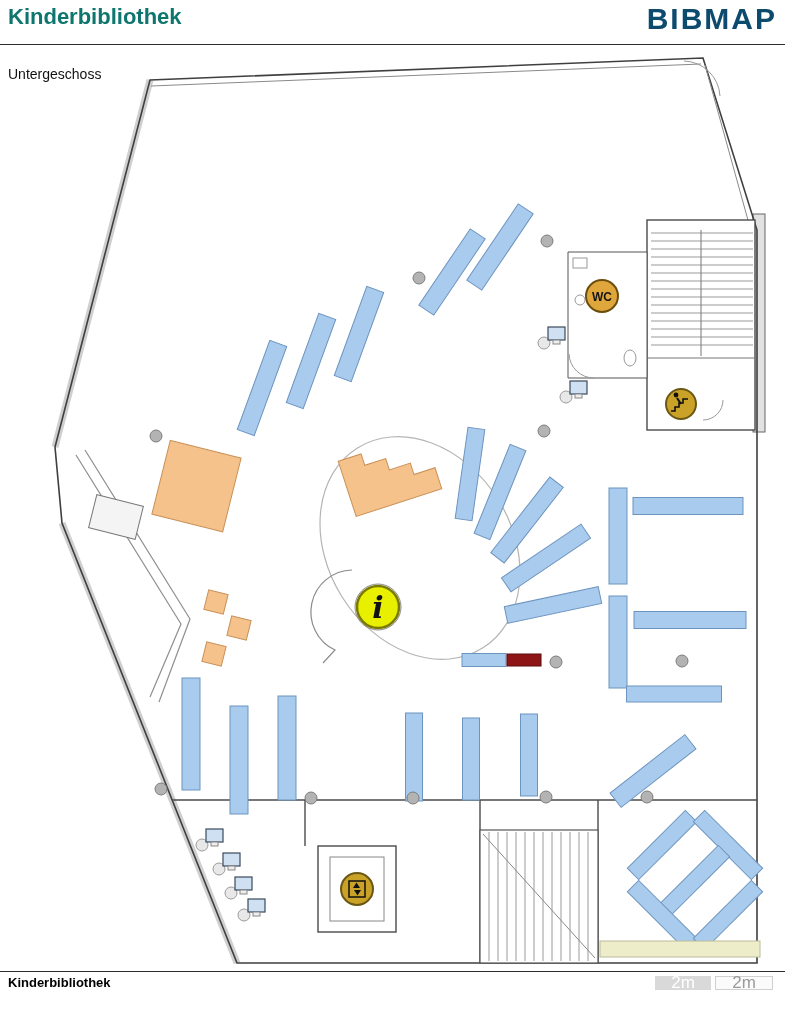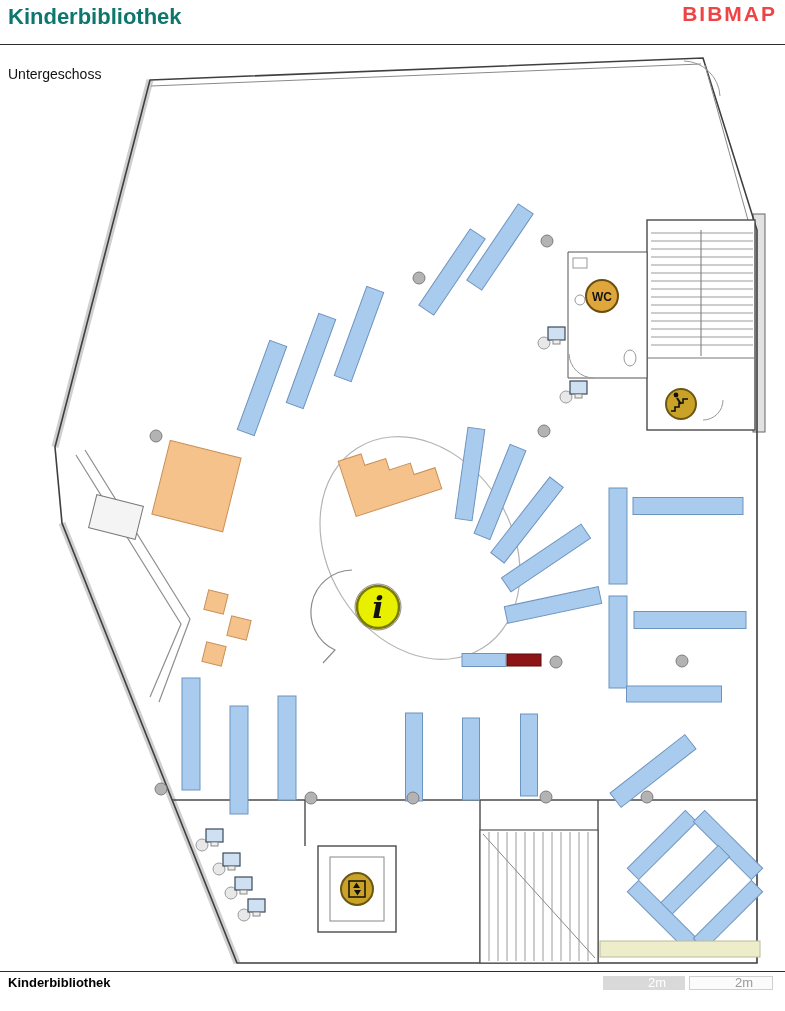--- a/index.html
+++ b/index.html
@@ -4,28 +4,28 @@
 <style>
   html,body{margin:0;padding:0;background:#fff;}
   .page{position:relative;width:785px;height:1011px;background:#fff;overflow:hidden;
         font-family:"Liberation Sans",sans-serif;}
   #plan-svg{position:absolute;left:0;top:0;}
   
   .hdr{position:absolute;left:0;top:0;right:0;height:44px;background:#fff;
        border-bottom:1px solid #2e2e2e;z-index:5;}
   .hdr-title{position:absolute;left:8px;top:4px;font-size:22px;font-weight:bold;color:#0f766e;}
   .hdr-sub{position:absolute;left:8px;top:25px;font-size:14px;color:#111;margin-top:41px;}
-  .hdr-logo{position:absolute;right:8px;top:2px;font-size:21px;font-weight:bold;
-            letter-spacing:2px;color:#ef4444;}
+  .hdr-logo{position:absolute;right:8px;top:2px;font-size:30px;font-weight:bold;
+            letter-spacing:2px;color:#0c4a6e;}
   
   .ftr{position:absolute;left:0;bottom:0;right:0;height:39px;background:#fff;
        border-top:1px solid #2e2e2e;z-index:5;}
   .ftr-label{position:absolute;left:8px;top:3px;font-size:13px;font-weight:bold;color:#000;}
   .scalebar{position:absolute;right:12px;top:4px;display:flex;gap:4px;}
-  .scale-seg{width:56px;height:14px;font-size:13px;line-height:14px;text-align:center;padding-left:26px;}
+  .scale-seg{width:56px;height:14px;font-size:17px;line-height:14px;text-align:center;}
   .scale-seg.s0{background:#d9d9d9;color:#ffffff;}
   .scale-seg.s1{background:#fbfbfb;border:1px solid #d0d0d0;color:#9a9a9a;height:12px;line-height:12px;}
   
   .badge-text{font:bold 12px "Liberation Sans",sans-serif;text-anchor:middle;fill:#141414;}
   .info-text{font:italic bold 30px "DejaVu Serif",serif;text-anchor:middle;fill:#111;}
   .orange{fill:#F6C28B;stroke:#C89057;stroke-width:1;}
 </style>
 </head>
 <body>
 

